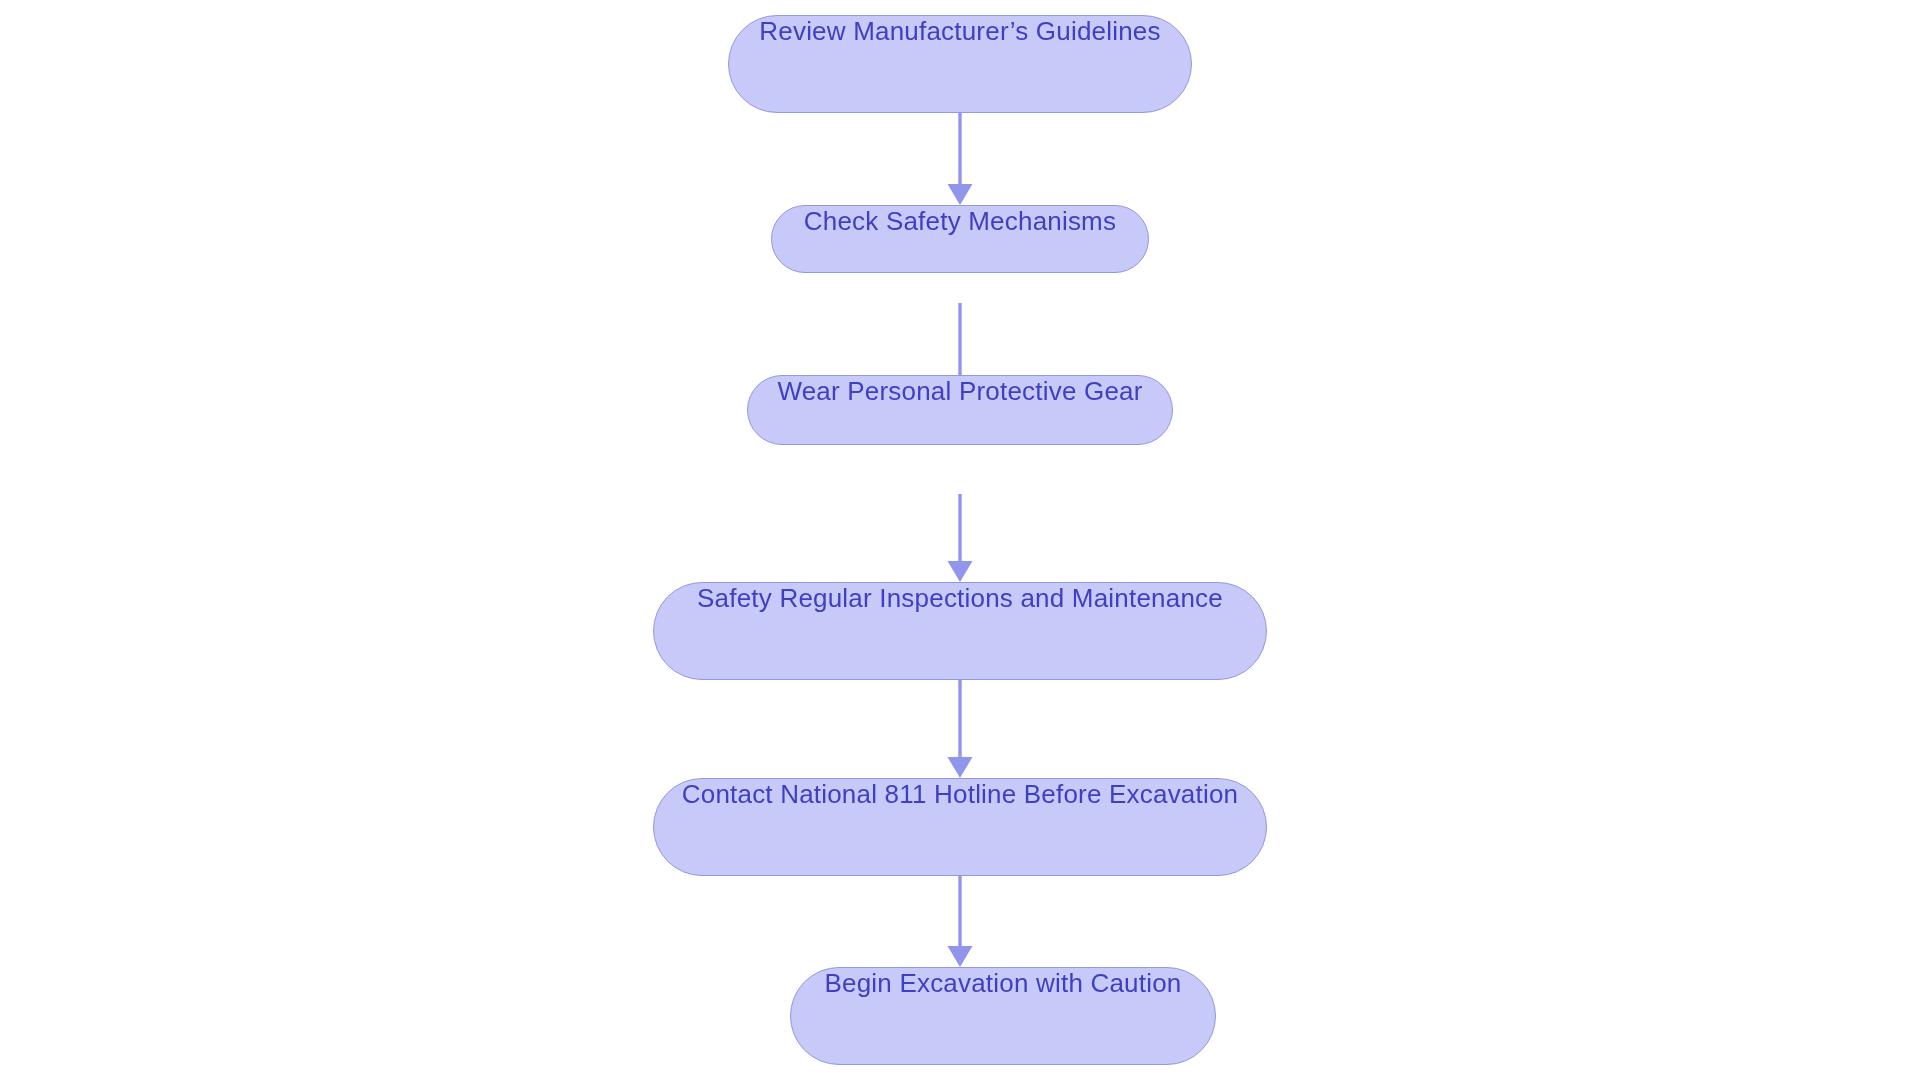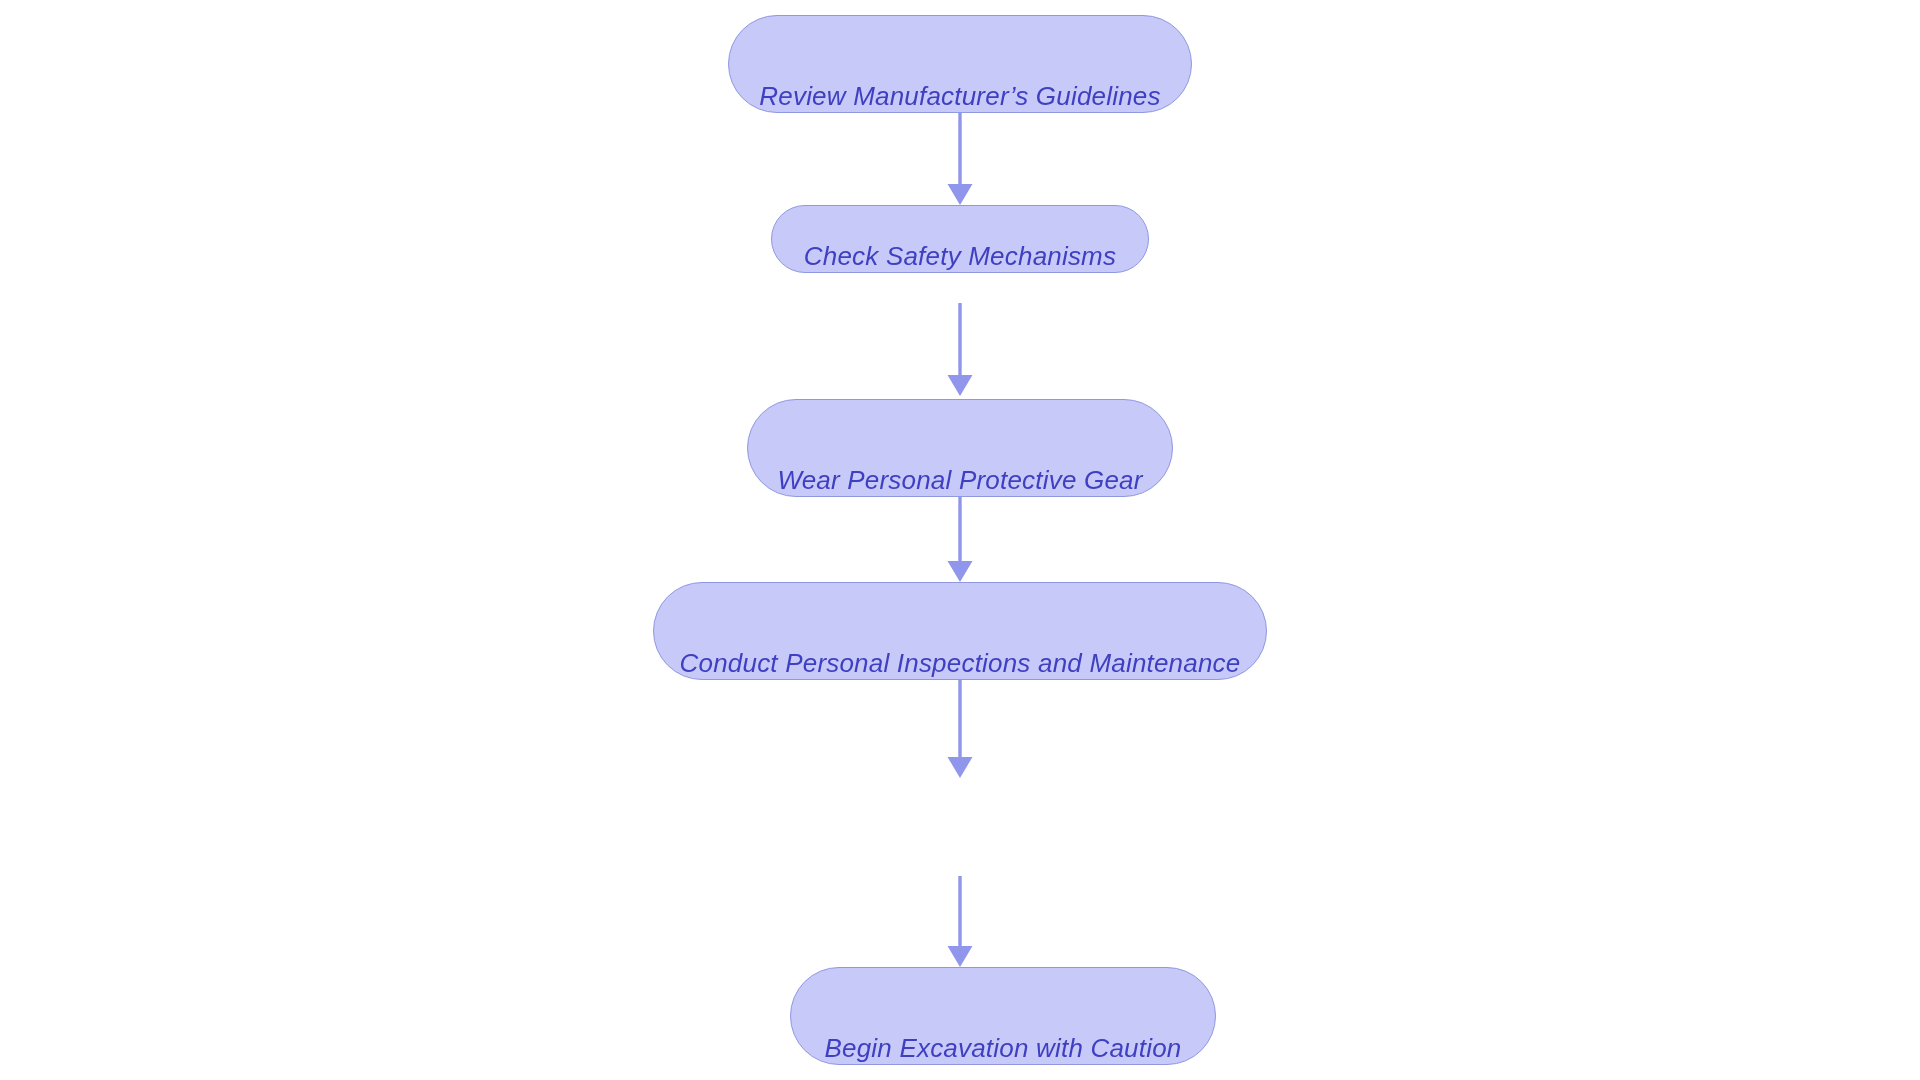--- a/index.html
+++ b/index.html
@@ -16,23 +16,22 @@
     height: 1080px;
     background: var(--canvas-bg, #ffffff);
   }
   .node {
     position: absolute;
     box-sizing: border-box;
     background: var(--node-fill, #c7c9f8);
     border: 1.5px solid var(--node-border, #9198e2);
     border-radius: 49px;
     display: flex;
-    align-items: flex-end;
+    align-items: flex-start;
     justify-content: center;
-    font-style: italic;
   }
   .node-label {
     font-size: 26px;
     letter-spacing: 0.2px;
     color: var(--node-text, #3f3fc1);
     white-space: nowrap;
     text-align: center;
   }
   .edges {
     position: absolute;
@@ -81,26 +80,29 @@
   </svg>
 
   <div class="node" style="left:728px; top:15px; width:464px; height:98px;">
     <span class="node-label">Review Manufacturer’s Guidelines</span>
   </div>
 
   <div class="node" style="left:771px; top:205px; width:378px; height:68px;">
     <span class="node-label">Check Safety Mechanisms</span>
   </div>
 
-  <div class="node" style="left:747px; top:399px; width:426px; height:98px;">
+  <div class="node" style="left:747px; top:375px; width:426px; height:70px;">
     <span class="node-label">Wear Personal Protective Gear</span>
   </div>
 
   <div class="node" style="left:653px; top:582px; width:614px; height:98px;">
-    <span class="node-label">Conduct Personal Inspections and Maintenance</span>
+    <span class="node-label">Safety Regular Inspections and Maintenance</span>
   </div>
 
+  <div class="node" style="left:653px; top:778px; width:614px; height:98px;">
+    <span class="node-label">Contact National 811 Hotline Before Excavation</span>
+  </div>
 
   <div class="node" style="left:790px; top:967px; width:426px; height:98px;">
     <span class="node-label">Begin Excavation with Caution</span>
   </div>
 
 </div>
 
 </body></html>

